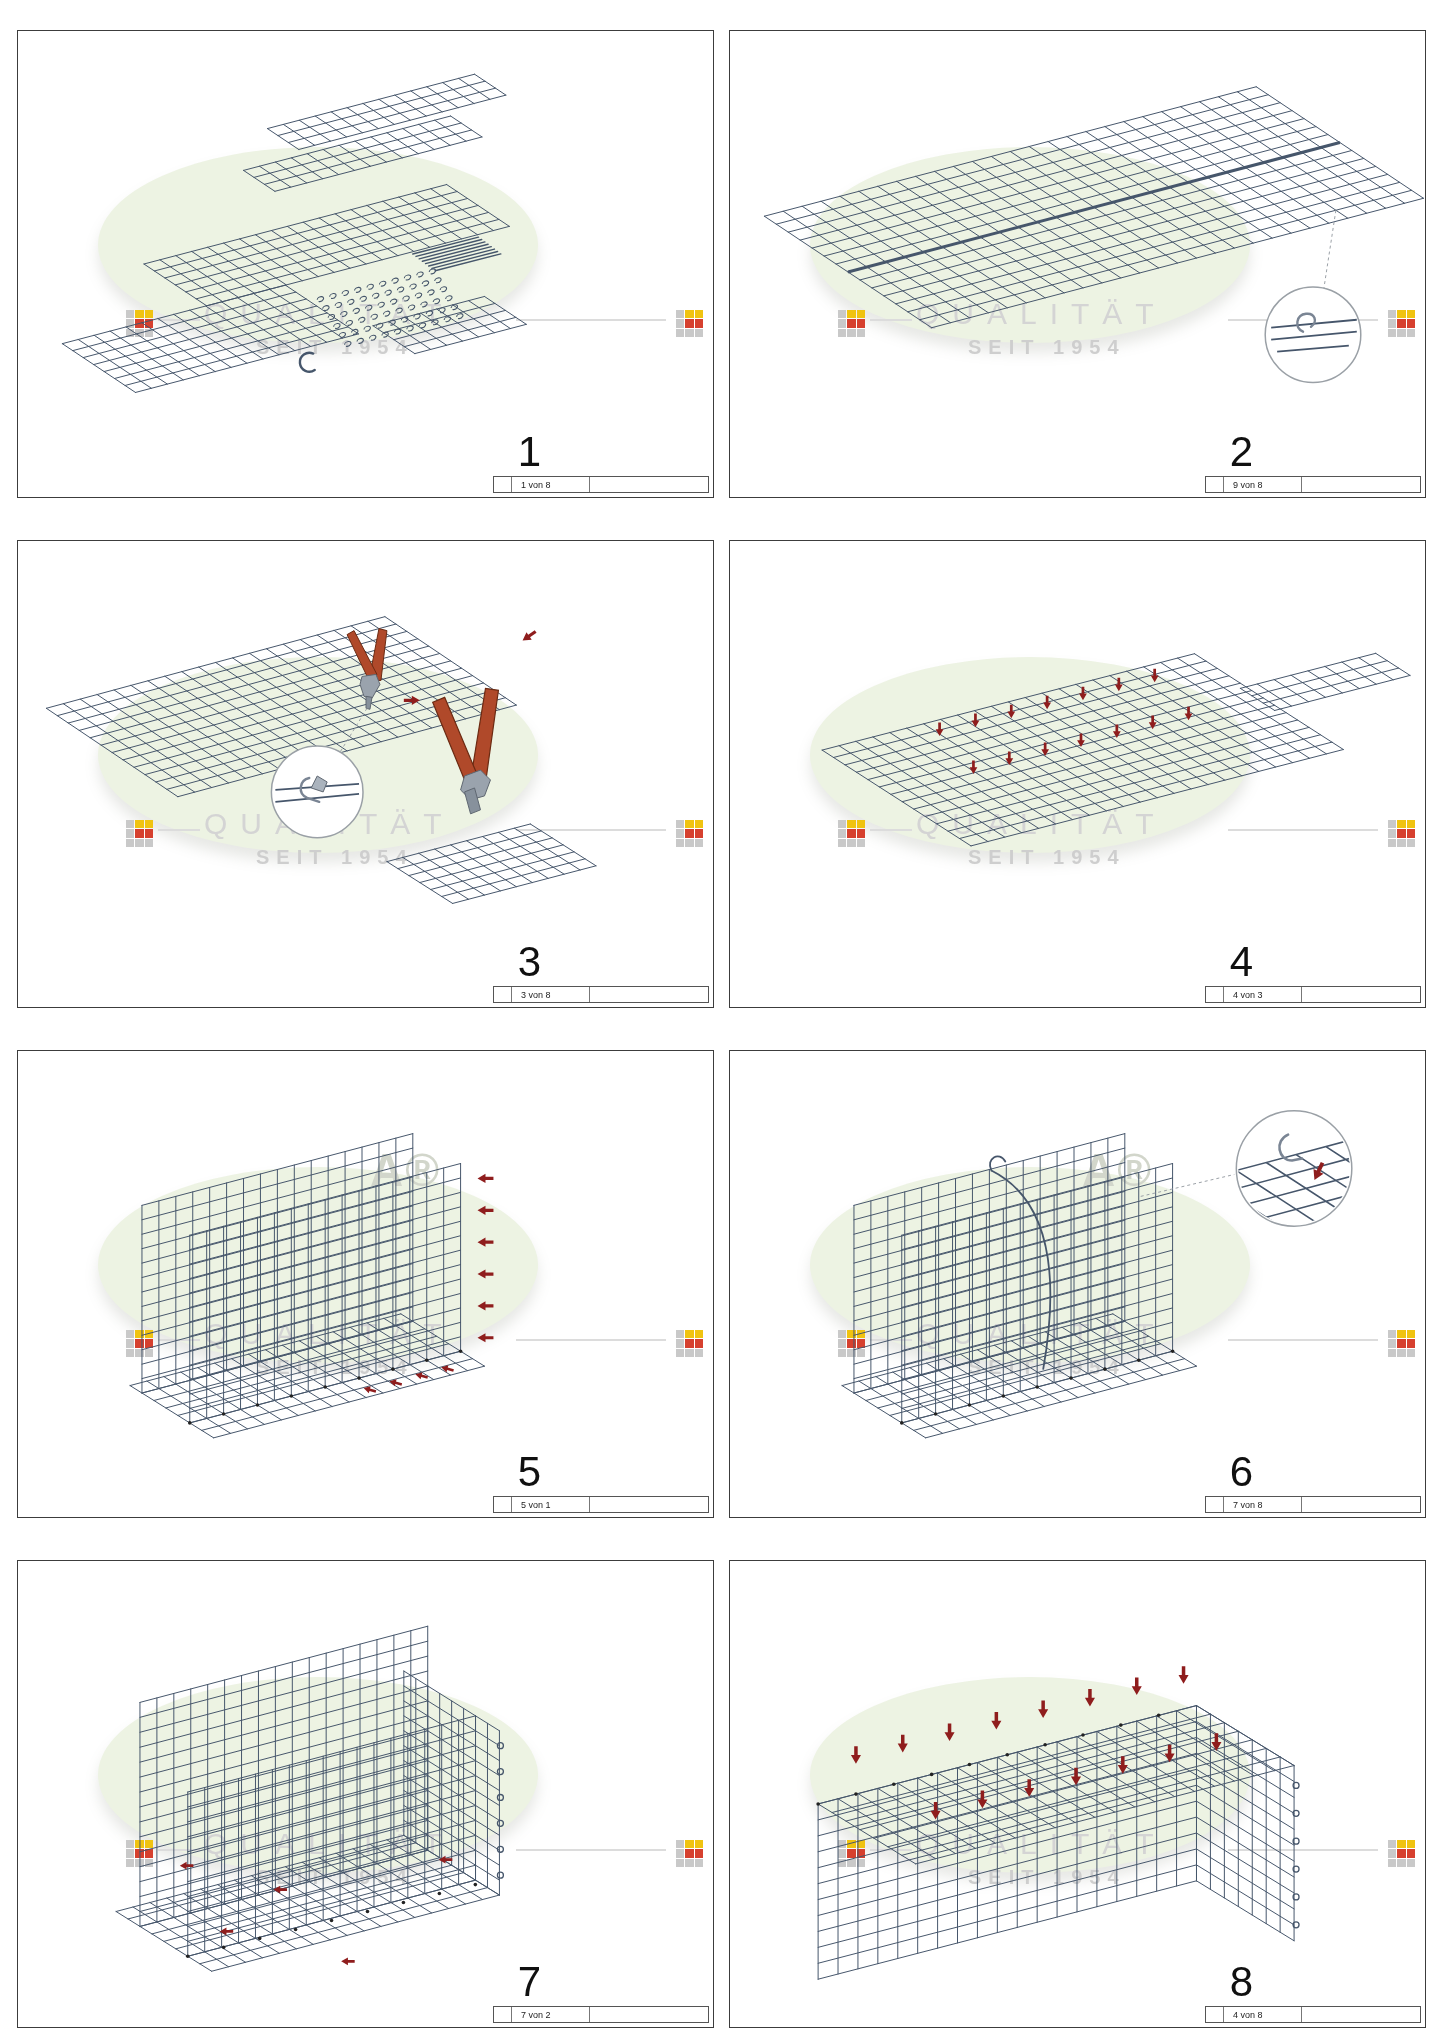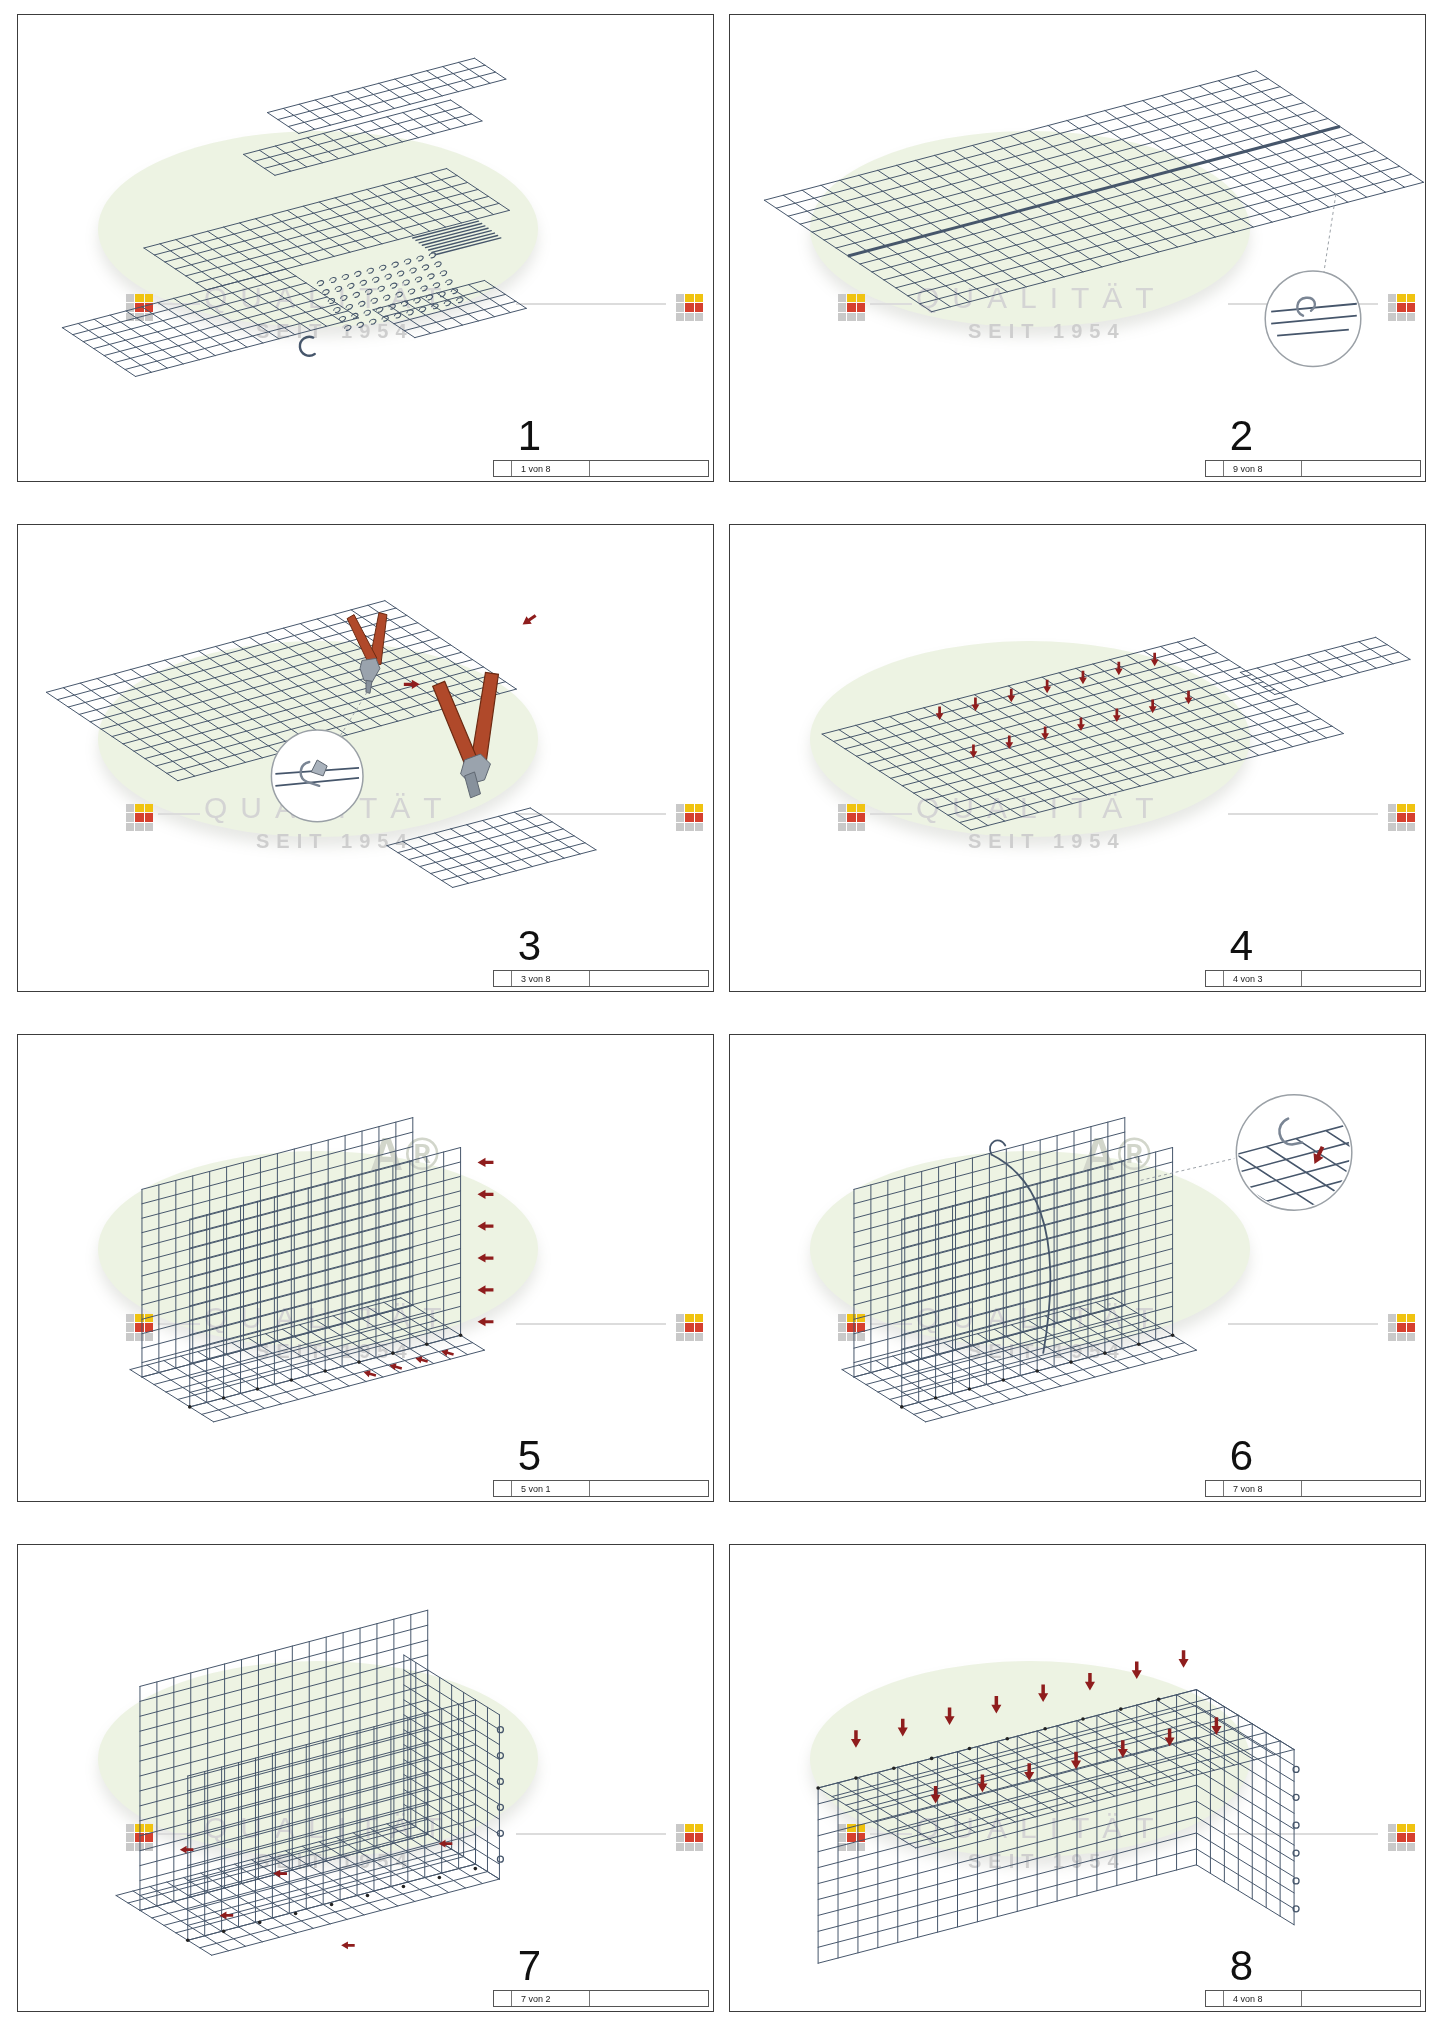--- a/index.html
+++ b/index.html
@@ -1,17 +1,17 @@
 <!DOCTYPE html>
 <html><head>
 <meta charset="utf-8">
 <title>Instruction Sheet</title>
 <style>
   html,body{margin:0;padding:0;background:#fff;font-family:"Liberation Sans",sans-serif;}
-  #sheet{width:1445px;height:2043px;box-sizing:border-box;padding:14px 17px;display:grid;
+  #sheet{width:1445px;height:2043px;box-sizing:border-box;padding:30px 17px;display:grid;
          grid-template-columns:697px 697px;grid-auto-rows:468px;column-gap:15px;row-gap:42px;background:#fff;}
   .panel{position:relative;border:1px solid #3c3c3c;background:#fff;overflow:hidden;}
   .art{position:absolute;inset:0;width:100%;height:100%;z-index:2;}
   
   .watermark{position:absolute;inset:0;z-index:1;}
   .wm-ellipse{position:absolute;left:80px;top:116px;width:440px;height:196px;border-radius:50%;
               background:#edf3e3;box-shadow:0 10px 14px rgba(120,130,110,.18);}
   .wm-partial{position:absolute;left:352px;top:92px;font-size:46px;font-weight:bold;color:#d2d6cb;
               letter-spacing:2px;display:none;}
   .show-partial .wm-partial{display:block;}

